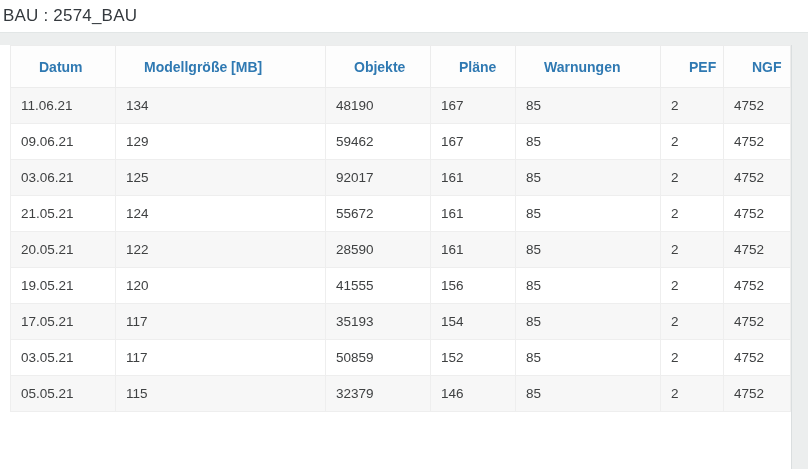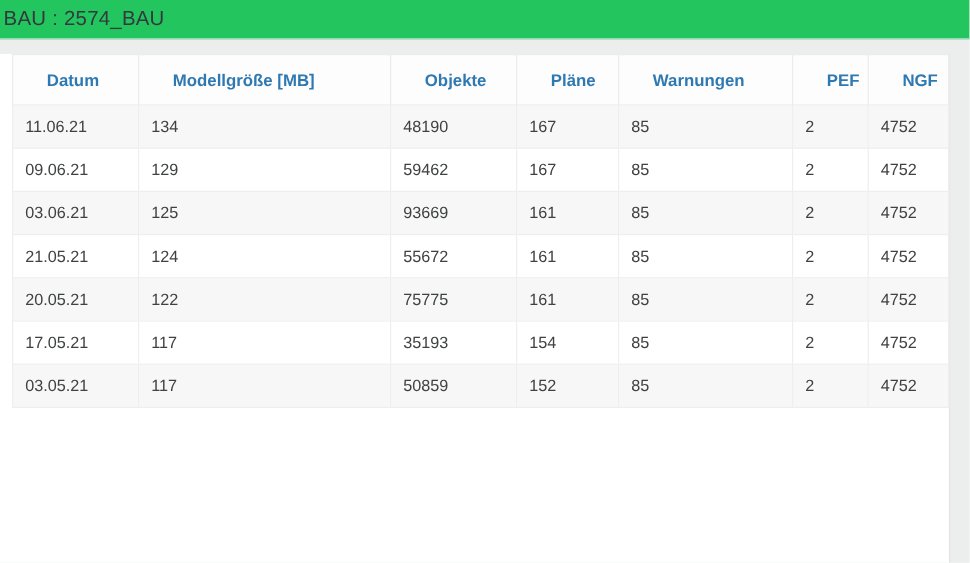--- a/index.html
+++ b/index.html
@@ -7,21 +7,21 @@
     padding: 0;
   }
   body {
     width: 808px;
     height: 469px;
     background: #eceeee;
     font-family: "Liberation Sans", sans-serif;
     overflow: hidden;
   }
   .titlebar {
-    background: #22c55e;
+    background: #ffffff;
     height: 32px;
     border-bottom: 1px solid #e2e6e6;
     display: flex;
     align-items: center;
   }
   .page-title {
     font-size: 17px;
     color: #34393e;
     padding-left: 3px;
     letter-spacing: 0.2px;
@@ -112,40 +112,49 @@
           <td>129</td>
           <td>59462</td>
           <td>167</td>
           <td>85</td>
           <td>2</td>
           <td>4752</td>
         </tr>
         <tr>
           <td>03.06.21</td>
           <td>125</td>
-          <td>93669</td>
+          <td>92017</td>
           <td>161</td>
           <td>85</td>
           <td>2</td>
           <td>4752</td>
         </tr>
         <tr>
           <td>21.05.21</td>
           <td>124</td>
           <td>55672</td>
           <td>161</td>
           <td>85</td>
           <td>2</td>
           <td>4752</td>
         </tr>
         <tr>
           <td>20.05.21</td>
           <td>122</td>
-          <td>75775</td>
+          <td>28590</td>
           <td>161</td>
+          <td>85</td>
+          <td>2</td>
+          <td>4752</td>
+        </tr>
+        <tr>
+          <td>19.05.21</td>
+          <td>120</td>
+          <td>41555</td>
+          <td>156</td>
           <td>85</td>
           <td>2</td>
           <td>4752</td>
         </tr>
         <tr>
           <td>17.05.21</td>
           <td>117</td>
           <td>35193</td>
           <td>154</td>
           <td>85</td>
@@ -154,15 +163,24 @@
         </tr>
         <tr>
           <td>03.05.21</td>
           <td>117</td>
           <td>50859</td>
           <td>152</td>
           <td>85</td>
           <td>2</td>
           <td>4752</td>
         </tr>
+        <tr>
+          <td>05.05.21</td>
+          <td>115</td>
+          <td>32379</td>
+          <td>146</td>
+          <td>85</td>
+          <td>2</td>
+          <td>4752</td>
+        </tr>
       </tbody>
   </table>
 </div>
 
 </body></html>

